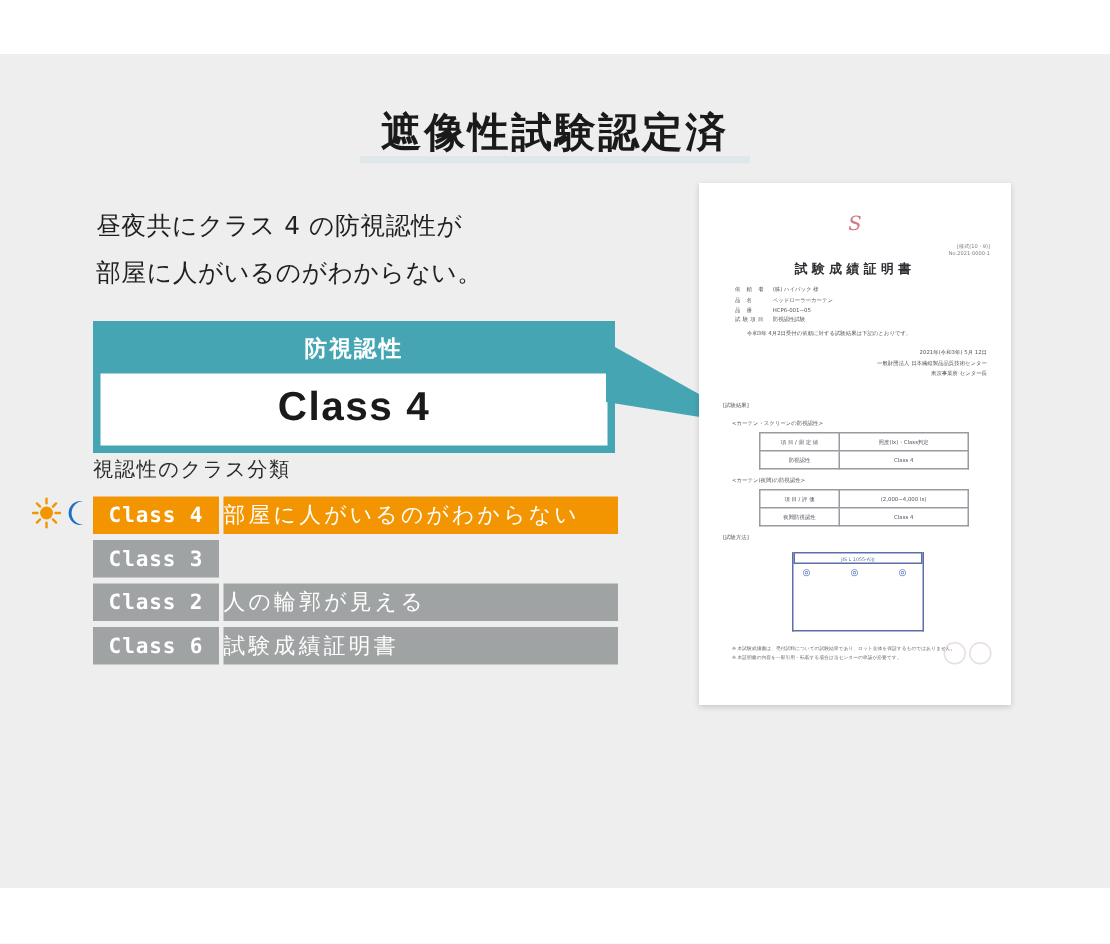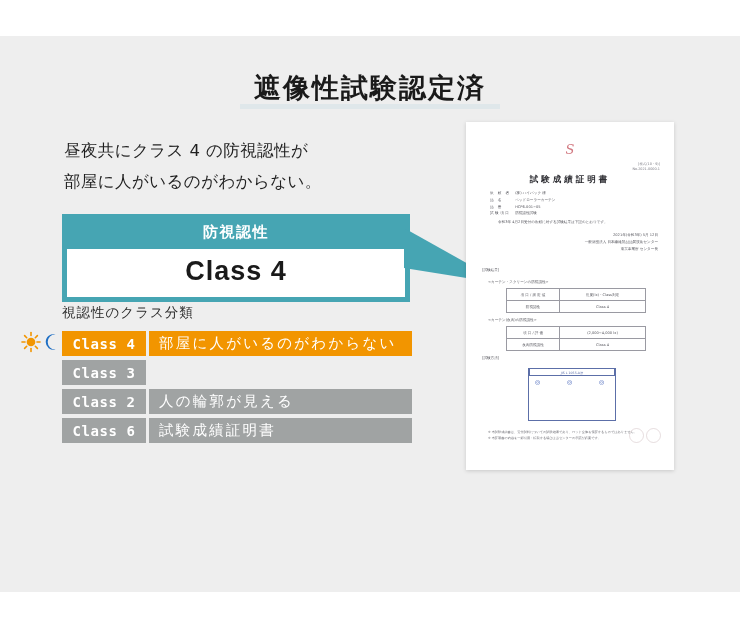--- a/index.html
+++ b/index.html
@@ -128,21 +128,20 @@
     font-size:14px;
     font-weight:bold;
     letter-spacing:.6px;
     font-family:"DejaVu Sans Mono","Liberation Mono",monospace;
     box-sizing:border-box;
   }
   .class-desc{
     flex:1 1 auto;
     display:flex;
     align-items:center;
-    padding-left:10px;
     color:#ffffff;
     font-size:14.5px;
     letter-spacing:2.2px;
     font-family:"DejaVu Sans","Liberation Sans",sans-serif;
     box-sizing:border-box;
   }
   .row-sep{
     width:3px;
     flex:0 0 3px;
     background:#eeeeee;

